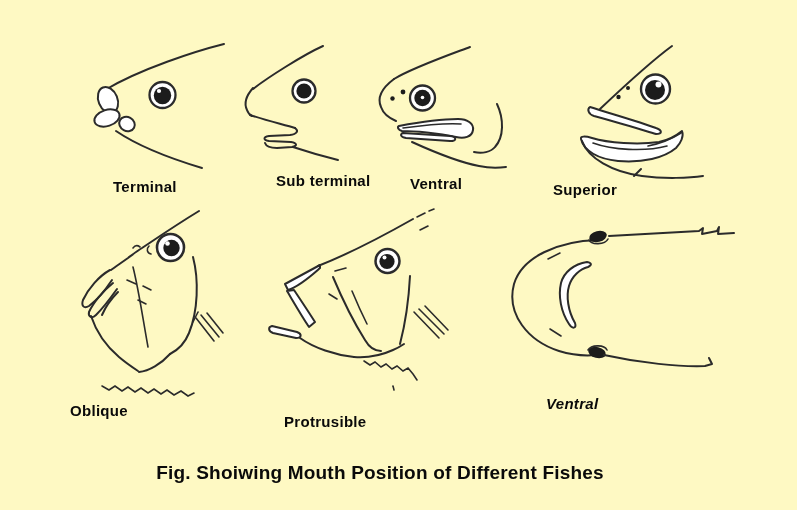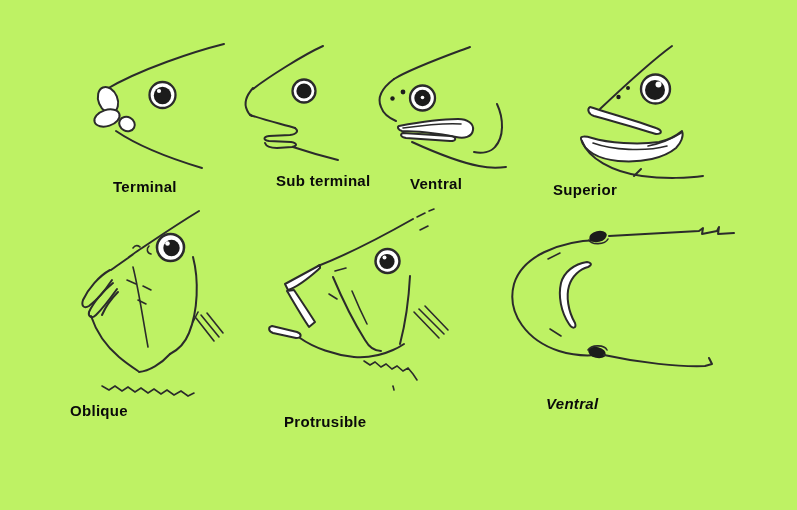--- a/index.html
+++ b/index.html
@@ -1,19 +1,19 @@
 <!DOCTYPE html>
 <html><head>
 <meta charset="utf-8">
 <style>
   html,body{margin:0;padding:0;background:#fff;}
   .canvas{
     position:relative;
     width:797px;height:510px;
-    background:#bef264;
+    background:#fef9c3;
     overflow:hidden;
     font-family:"Liberation Sans", sans-serif;
   }
   svg.fig{position:absolute;left:0;top:0;}
   .lbl{
     position:absolute;
     font-weight:bold;
     font-size:15px;
     letter-spacing:.3px;
     color:#0a0a0a;
@@ -155,13 +155,14 @@
   </svg>
 
   <div class="lbl" style="left:113px;top:178px;">Terminal</div>
   <div class="lbl" style="left:256px;top:172px;margin-left:20px;">Sub terminal</div>
   <div class="lbl" style="left:410px;top:175px;">Ventral</div>
   <div class="lbl" style="left:553px;top:181px;">Superior</div>
   <div class="lbl" style="left:70px;top:402px;">Oblique</div>
   <div class="lbl" style="left:284px;top:397px;margin-top:16px;">Protrusible</div>
   <div class="lbl" style="left:546px;top:395px;font-style:italic;">Ventral</div>
 
+  <div class="caption">Fig. Shoiwing Mouth Position of Different Fishes</div>
 </div>
 
 </body></html>

